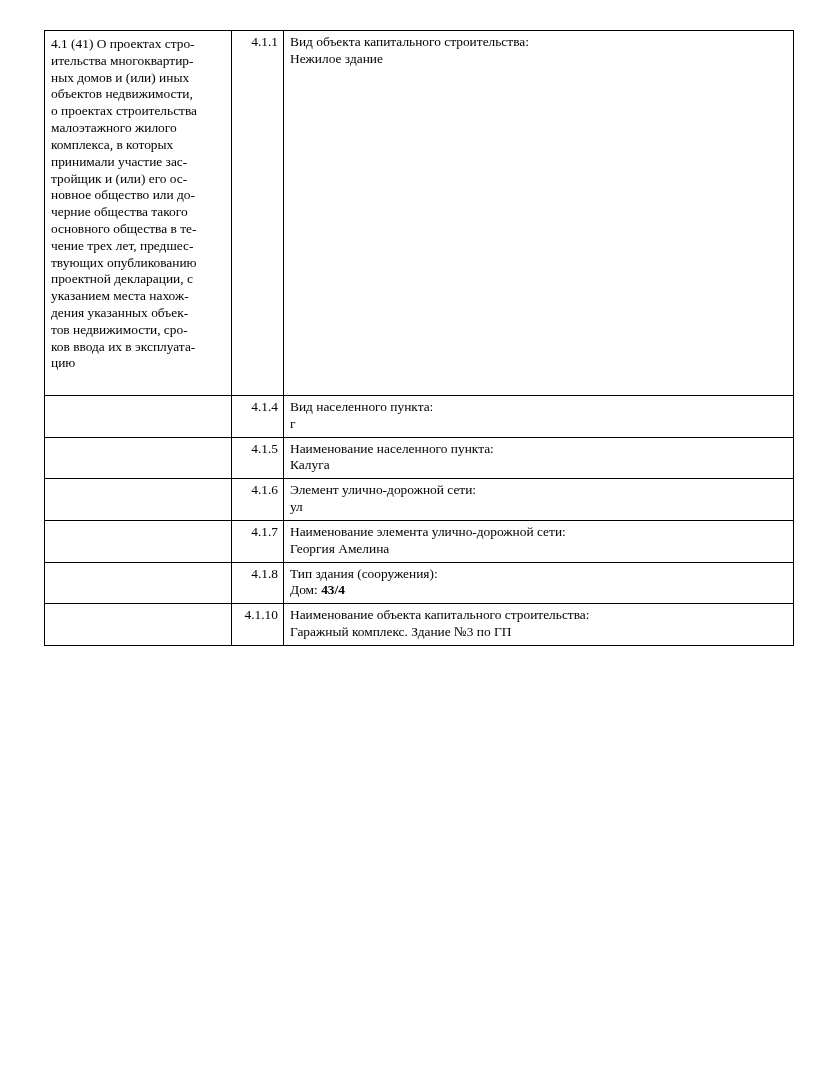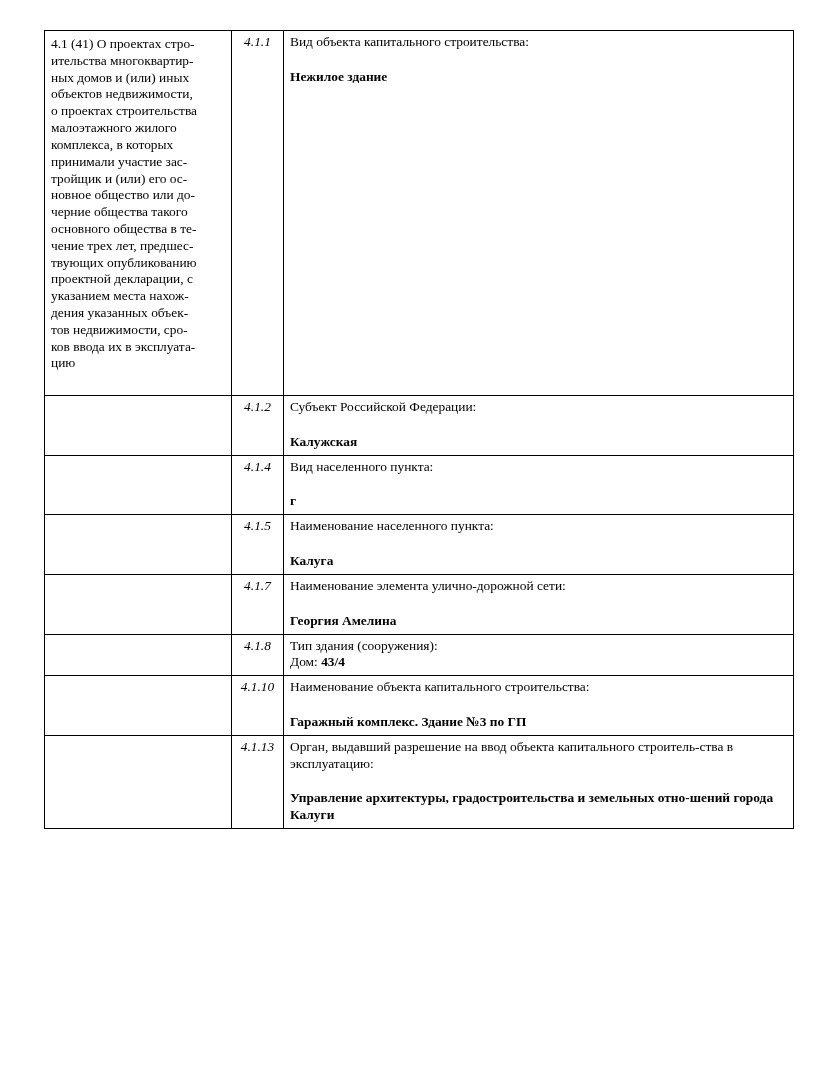--- a/index.html
+++ b/index.html
@@ -37,33 +37,31 @@
   col.c3 { width: 510px; }
 
   .cell-desc {
     font-size: 13.4px;
     line-height: 1.258;
     text-align: justify;
     hyphens: manual;
     padding-top: 5px !important;
   }
   .cell-num {
-    text-align: center;
+    text-align: right;
     padding-left: 5px !important;
-    font-style: italic;
   }
   td.vmid {
     vertical-align: middle;
   }
   .label {
     font-weight: normal;
   }
   .value {
-    font-weight: bold;
-    margin-top: 18px;
+    font-weight: normal;
   }
   .value-inline {
     font-weight: bold;
     text-align: center;
   }
   .row-tall td {
     height: 355px;
   }
 </style>
 </head>
@@ -102,30 +100,20 @@
         </td>
         <td class="cell-num vmid">
           <span>4.1.1</span>
         </td>
         <td class="vmid">
           <div class="label">Вид объекта капитального строительства:</div>
           <div class="value">Нежилое здание</div>
         </td>
       </tr>
 
-      <tr>
-        <td>&nbsp;</td>
-        <td class="cell-num vmid">
-          <span>4.1.2</span>
-        </td>
-        <td>
-          <div class="label">Субъект Российской Федерации:</div>
-          <div class="value">Калужская</div>
-        </td>
-      </tr>
 
 
       <tr>
         <td>&nbsp;</td>
         <td class="cell-num vmid">
           <span>4.1.4</span>
         </td>
         <td>
           <div class="label">Вид населенного пункта:</div>
           <div class="value">г</div>
@@ -136,20 +124,30 @@
         <td>&nbsp;</td>
         <td class="cell-num vmid">
           <span>4.1.5</span>
         </td>
         <td>
           <div class="label">Наименование населенного пункта:</div>
           <div class="value">Калуга</div>
         </td>
       </tr>
 
+      <tr>
+        <td>&nbsp;</td>
+        <td class="cell-num vmid">
+          <span>4.1.6</span>
+        </td>
+        <td>
+          <div class="label">Элемент улично-дорожной сети:</div>
+          <div class="value">ул</div>
+        </td>
+      </tr>
 
       <tr>
         <td>&nbsp;</td>
         <td class="cell-num vmid">
           <span>4.1.7</span>
         </td>
         <td>
           <div class="label">Наименование элемента улично-дорожной сети:</div>
           <div class="value">Георгия Амелина</div>
         </td>
@@ -173,25 +171,15 @@
           <span>4.1.10</span>
         </td>
         <td>
           <div class="label">Наименование объекта капитального строительства:</div>
           <div class="value">Гаражный комплекс. Здание №3 по ГП</div>
         </td>
       </tr>
 
 
 
-      <tr>
-        <td>&nbsp;</td>
-        <td class="cell-num vmid">
-          <span>4.1.13</span>
-        </td>
-        <td>
-          <div class="label">Орган, выдавший разрешение на ввод объекта капитального строитель-ства в эксплуатацию:</div>
-          <div class="value">Управление архитектуры, градостроительства и земельных отно-шений города Калуги</div>
-        </td>
-      </tr>
     </tbody>
   </table>
 </div>
 
 </body></html>

